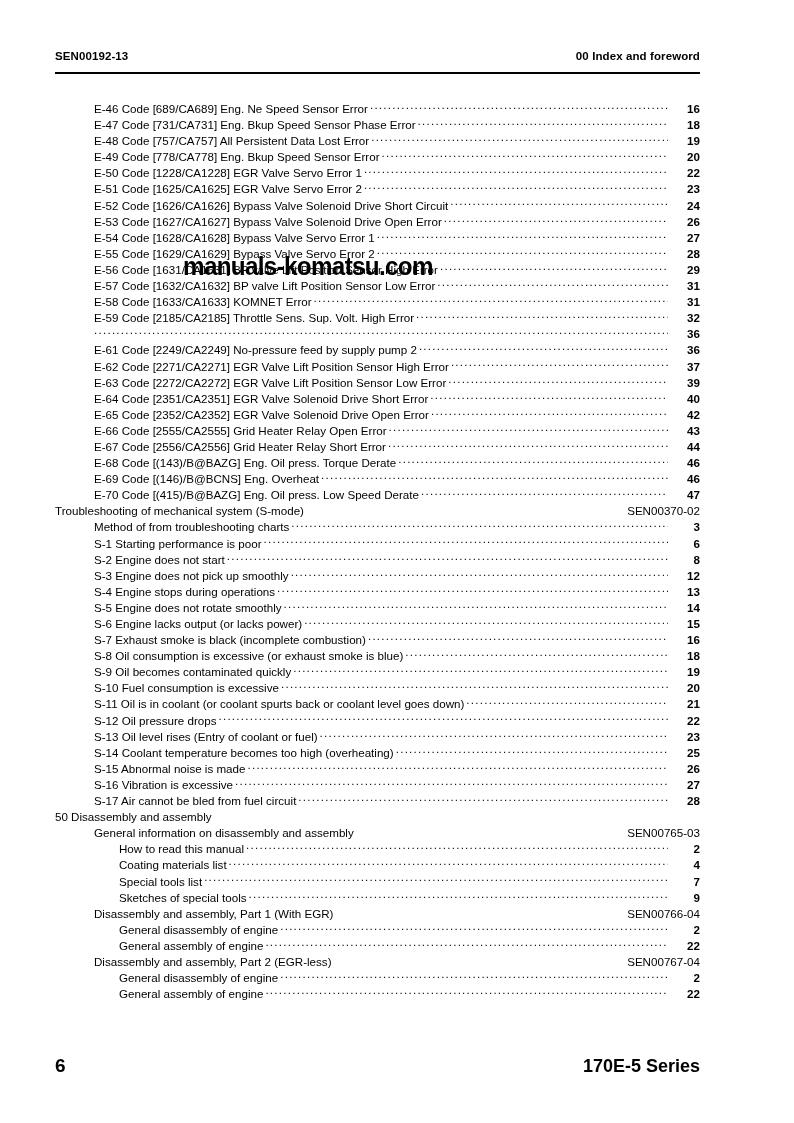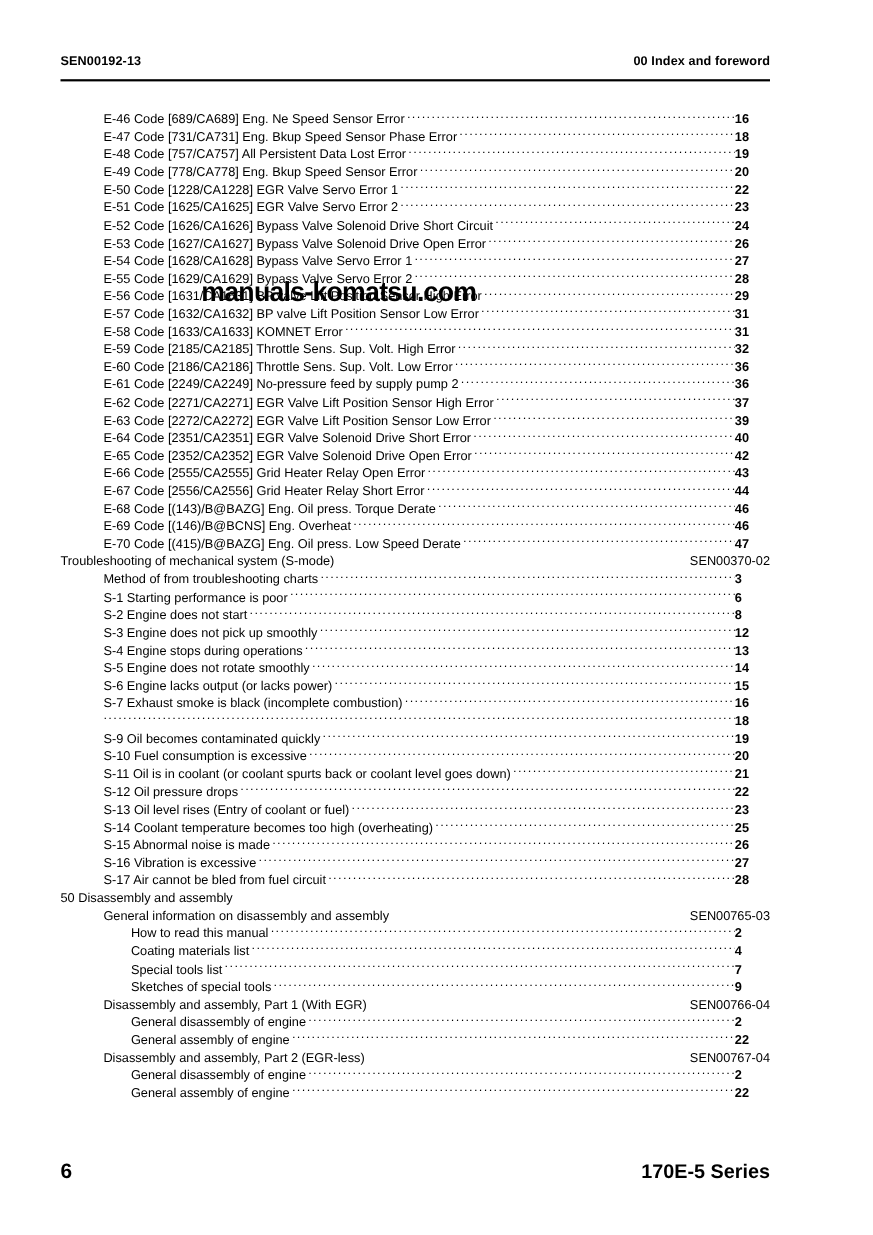--- a/index.html
+++ b/index.html
@@ -79,20 +79,21 @@
     position: absolute;
     left: 0;
     bottom: 0px;
     letter-spacing: 1.25px;
     font-size: 11.6px;
     color: #000000;
   }
   .row .pageno {
     flex: 0 0 auto;
     width: 32px;
+    text-align: right;
     font-weight: bold;
   }
   .row .sen {
     flex: 0 0 auto;
     text-align: right;
   }
   .row .spacer {
     flex: 1 1 auto;
   }
 
@@ -214,21 +215,20 @@
         <span class="label">E-58 Code [1633/CA1633] KOMNET Error</span>
         <span class="leader"></span>
         <span class="pageno">31</span>
       </div>
       <div class="row lvl1">
         <span class="label">E-59 Code [2185/CA2185] Throttle Sens. Sup. Volt. High Error</span>
         <span class="leader"></span>
         <span class="pageno">32</span>
       </div>
       <div class="row lvl1">
-        <span class="label">E-60 Code [2186/CA2186] Throttle Sens. Sup. Volt. Low Error</span>
         <span class="leader"></span>
         <span class="pageno">36</span>
       </div>
       <div class="row lvl1">
         <span class="label">E-61 Code [2249/CA2249] No-pressure feed by supply pump 2</span>
         <span class="leader"></span>
         <span class="pageno">36</span>
       </div>
       <div class="row lvl1">
         <span class="label">E-62 Code [2271/CA2271] EGR Valve Lift Position Sensor High Error</span>
@@ -314,20 +314,21 @@
         <span class="label">S-6 Engine lacks output (or lacks power)</span>
         <span class="leader"></span>
         <span class="pageno">15</span>
       </div>
       <div class="row lvl1">
         <span class="label">S-7 Exhaust smoke is black (incomplete combustion)</span>
         <span class="leader"></span>
         <span class="pageno">16</span>
       </div>
       <div class="row lvl1">
+        <span class="label">S-8 Oil consumption is excessive (or exhaust smoke is blue)</span>
         <span class="leader"></span>
         <span class="pageno">18</span>
       </div>
       <div class="row lvl1">
         <span class="label">S-9 Oil becomes contaminated quickly</span>
         <span class="leader"></span>
         <span class="pageno">19</span>
       </div>
       <div class="row lvl1">
         <span class="label">S-10 Fuel consumption is excessive</span>

